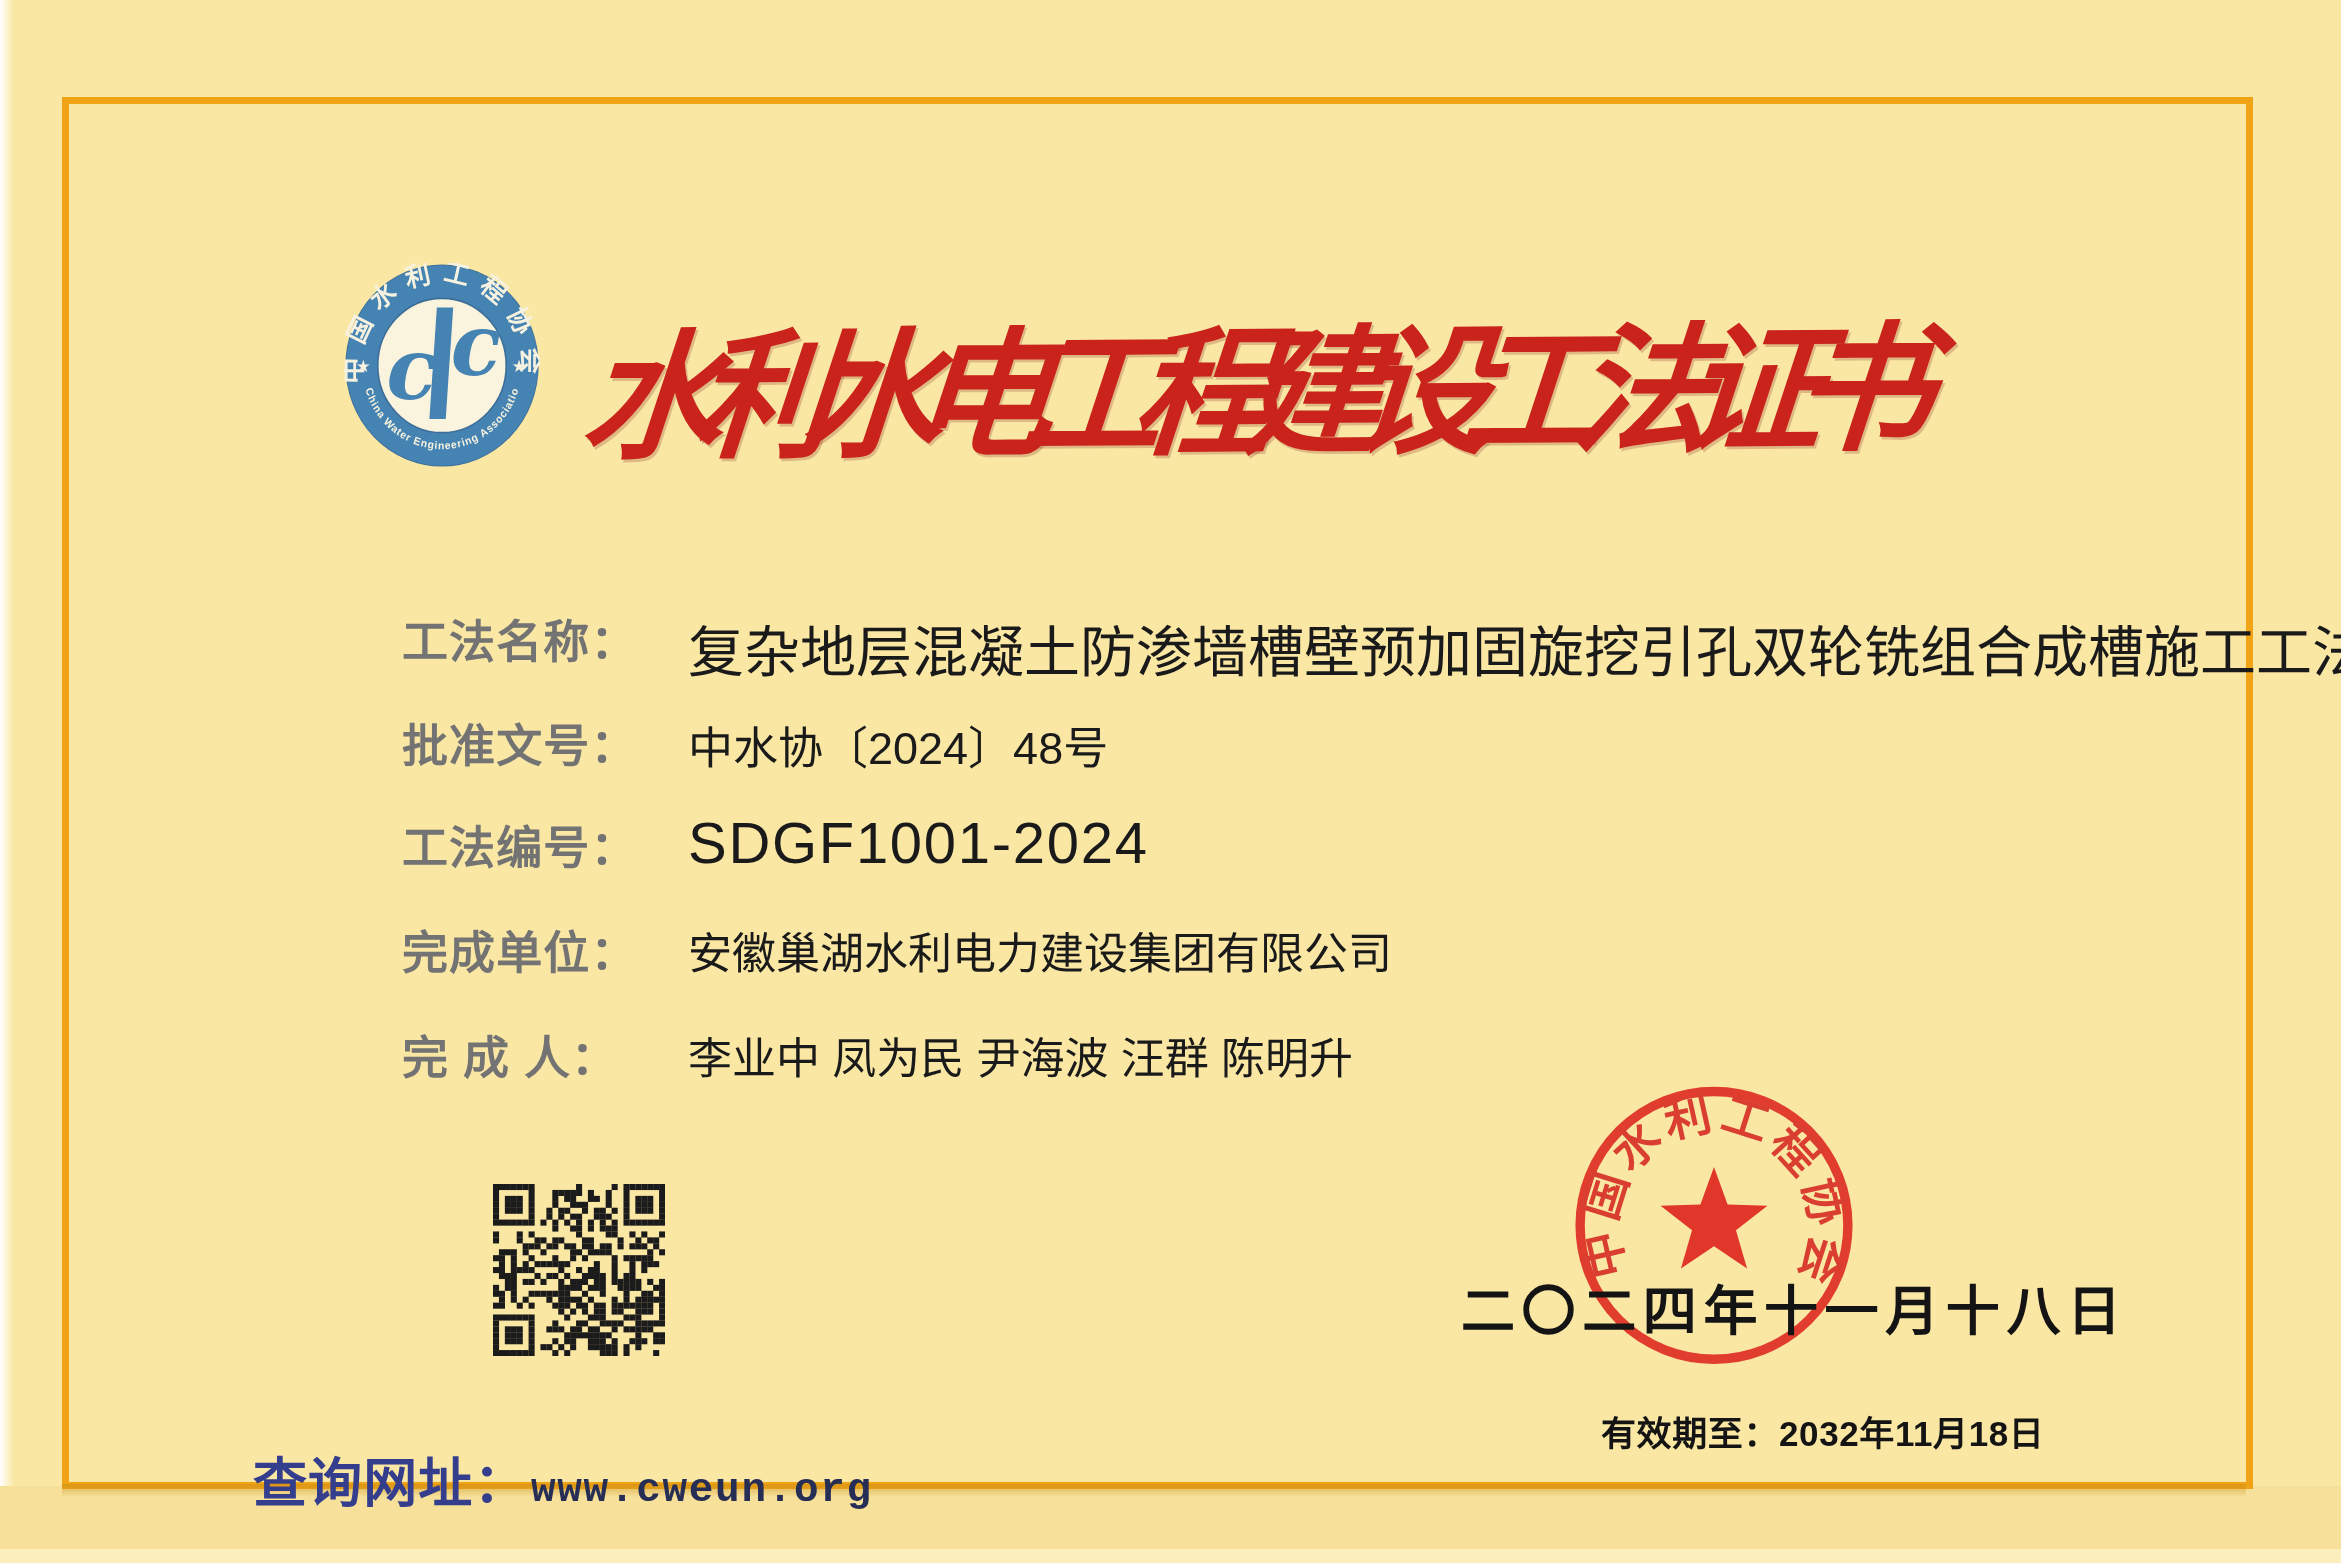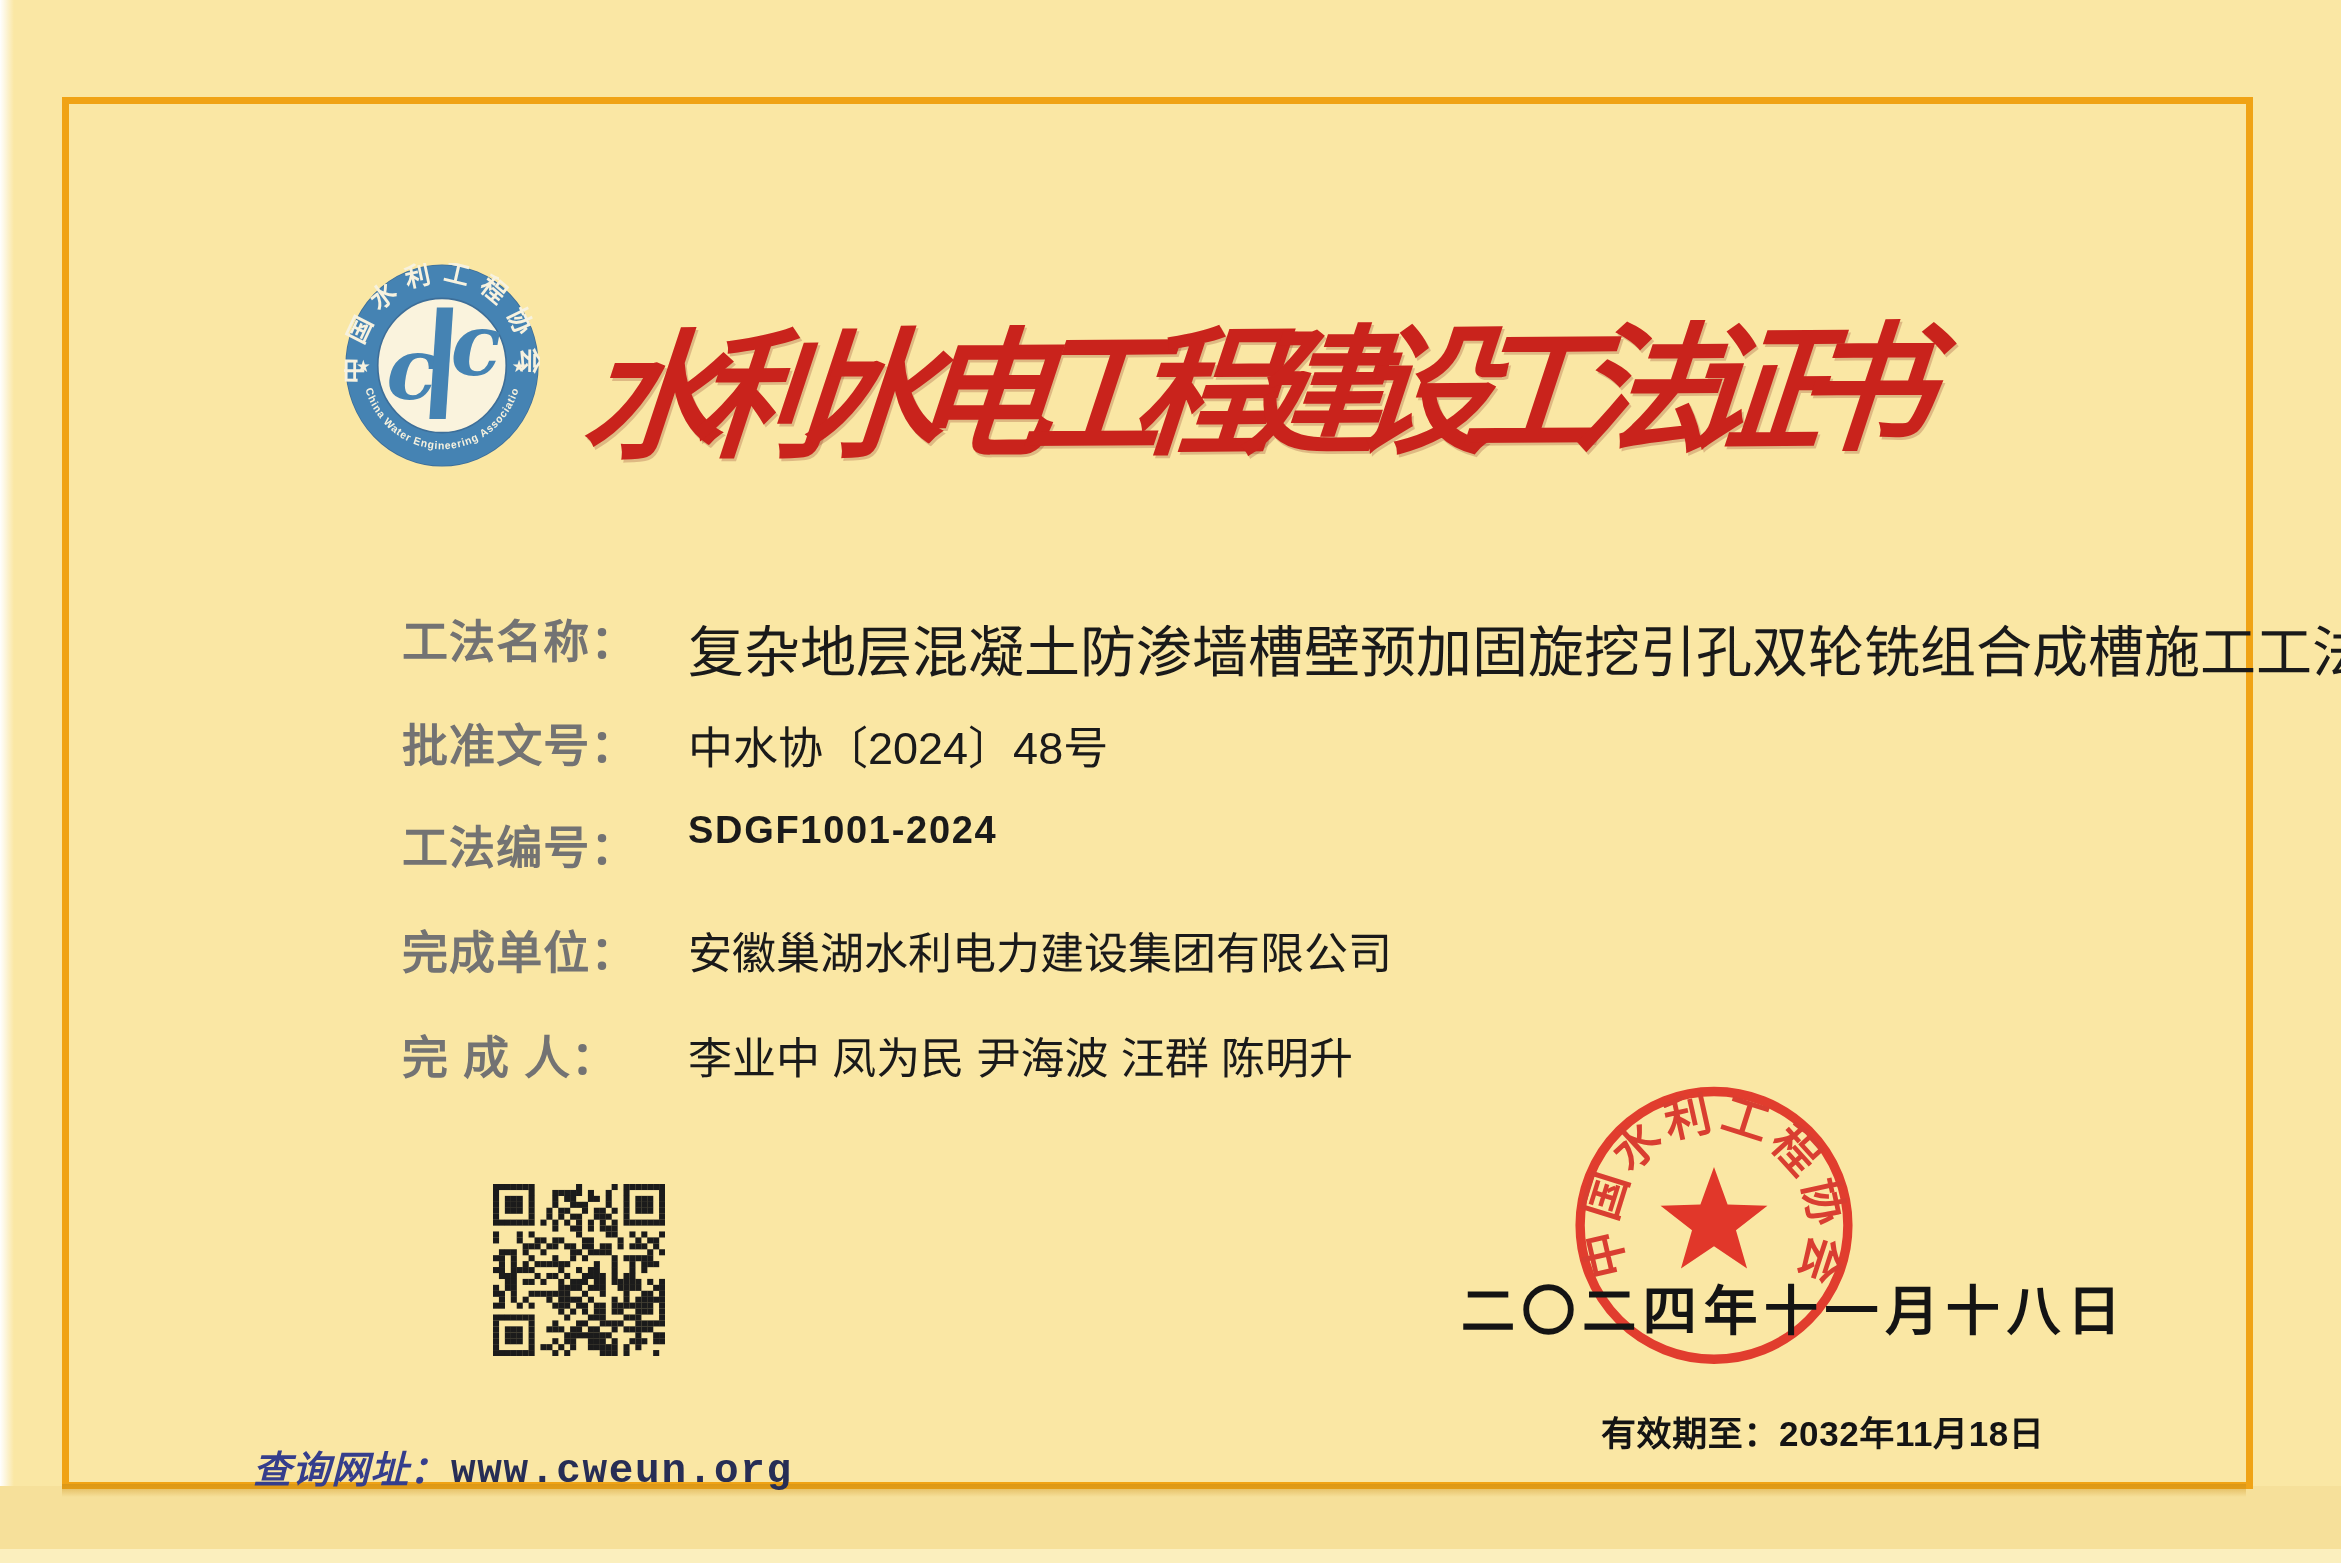--- a/index.html
+++ b/index.html
@@ -16,29 +16,29 @@
   .logo{position:absolute;left:344px;top:263px;width:196px;height:205px;}
   .title{position:absolute;left:562px;top:271px;width:1366px;height:220px;
         display:flex;align-items:center;justify-content:center;
         font-size:139px;font-weight:700;font-style:italic;color:#c9231c;
         letter-spacing:-29px;white-space:nowrap;transform:skewX(-5deg) rotate(-0.4deg);
         text-shadow:2.2px 2.8px 0 rgba(125,25,12,0.22);}
   .lbl{position:absolute;left:402px;font-size:46px;font-weight:700;color:#737373;
         letter-spacing:1.1px;white-space:nowrap;}
   .val{position:absolute;left:688px;font-size:43px;font-weight:500;color:#1a1a1a;
         white-space:nowrap;}
-  .val-code{font-size:38px;font-weight:700;letter-spacing:1.7px;}
+  .val-code{font-size:58px;font-weight:400;letter-spacing:1.7px;}
   .qr{position:absolute;left:493px;top:1184px;width:172px;height:172px;}
   .seal{position:absolute;left:1568px;top:1081px;width:292px;height:292px;opacity:0.95;}
   .issue-date{position:absolute;left:1425px;top:1267px;font-size:54px;font-weight:600;
         color:#141414;letter-spacing:6.6px;white-space:nowrap;z-index:3;margin-left:36px;}
   .validity{position:absolute;left:1601px;top:1405px;font-size:35px;font-weight:700;
         color:#141414;white-space:nowrap;z-index:3;letter-spacing:0.6px;}
   .query{position:absolute;left:253px;top:1439px;white-space:nowrap;z-index:3;}
-  .query-label{display:inline-block;font-size:38px;font-weight:700;color:#353e8c;letter-spacing:1.1px;font-style:italic;}
+  .query-label{display:inline-block;font-size:54px;font-weight:700;color:#353e8c;letter-spacing:1.1px;}
   .query-url{display:inline-block;font-size:41px;font-weight:700;color:#272e55;
         font-family:"Liberation Mono","DejaVu Sans Mono",monospace;letter-spacing:1.7px;
         vertical-align:1.1px;}
   .seal-arc-text{font-size:84px;font-weight:700;fill:#d8362b;letter-spacing:8px;
         font-family:"Liberation Sans",sans-serif;}
   .logo-arc-cn{font-size:46px;font-weight:700;fill:#f7f2df;letter-spacing:20px;
         font-family:"Liberation Sans",sans-serif;}
   .logo-arc-en{font-size:19px;font-weight:600;fill:#f7f2df;letter-spacing:1.5px;
         font-family:"Liberation Sans",sans-serif;}
   .logo-star{font-size:30px;fill:#f7f2df;font-family:"DejaVu Sans",sans-serif;}

